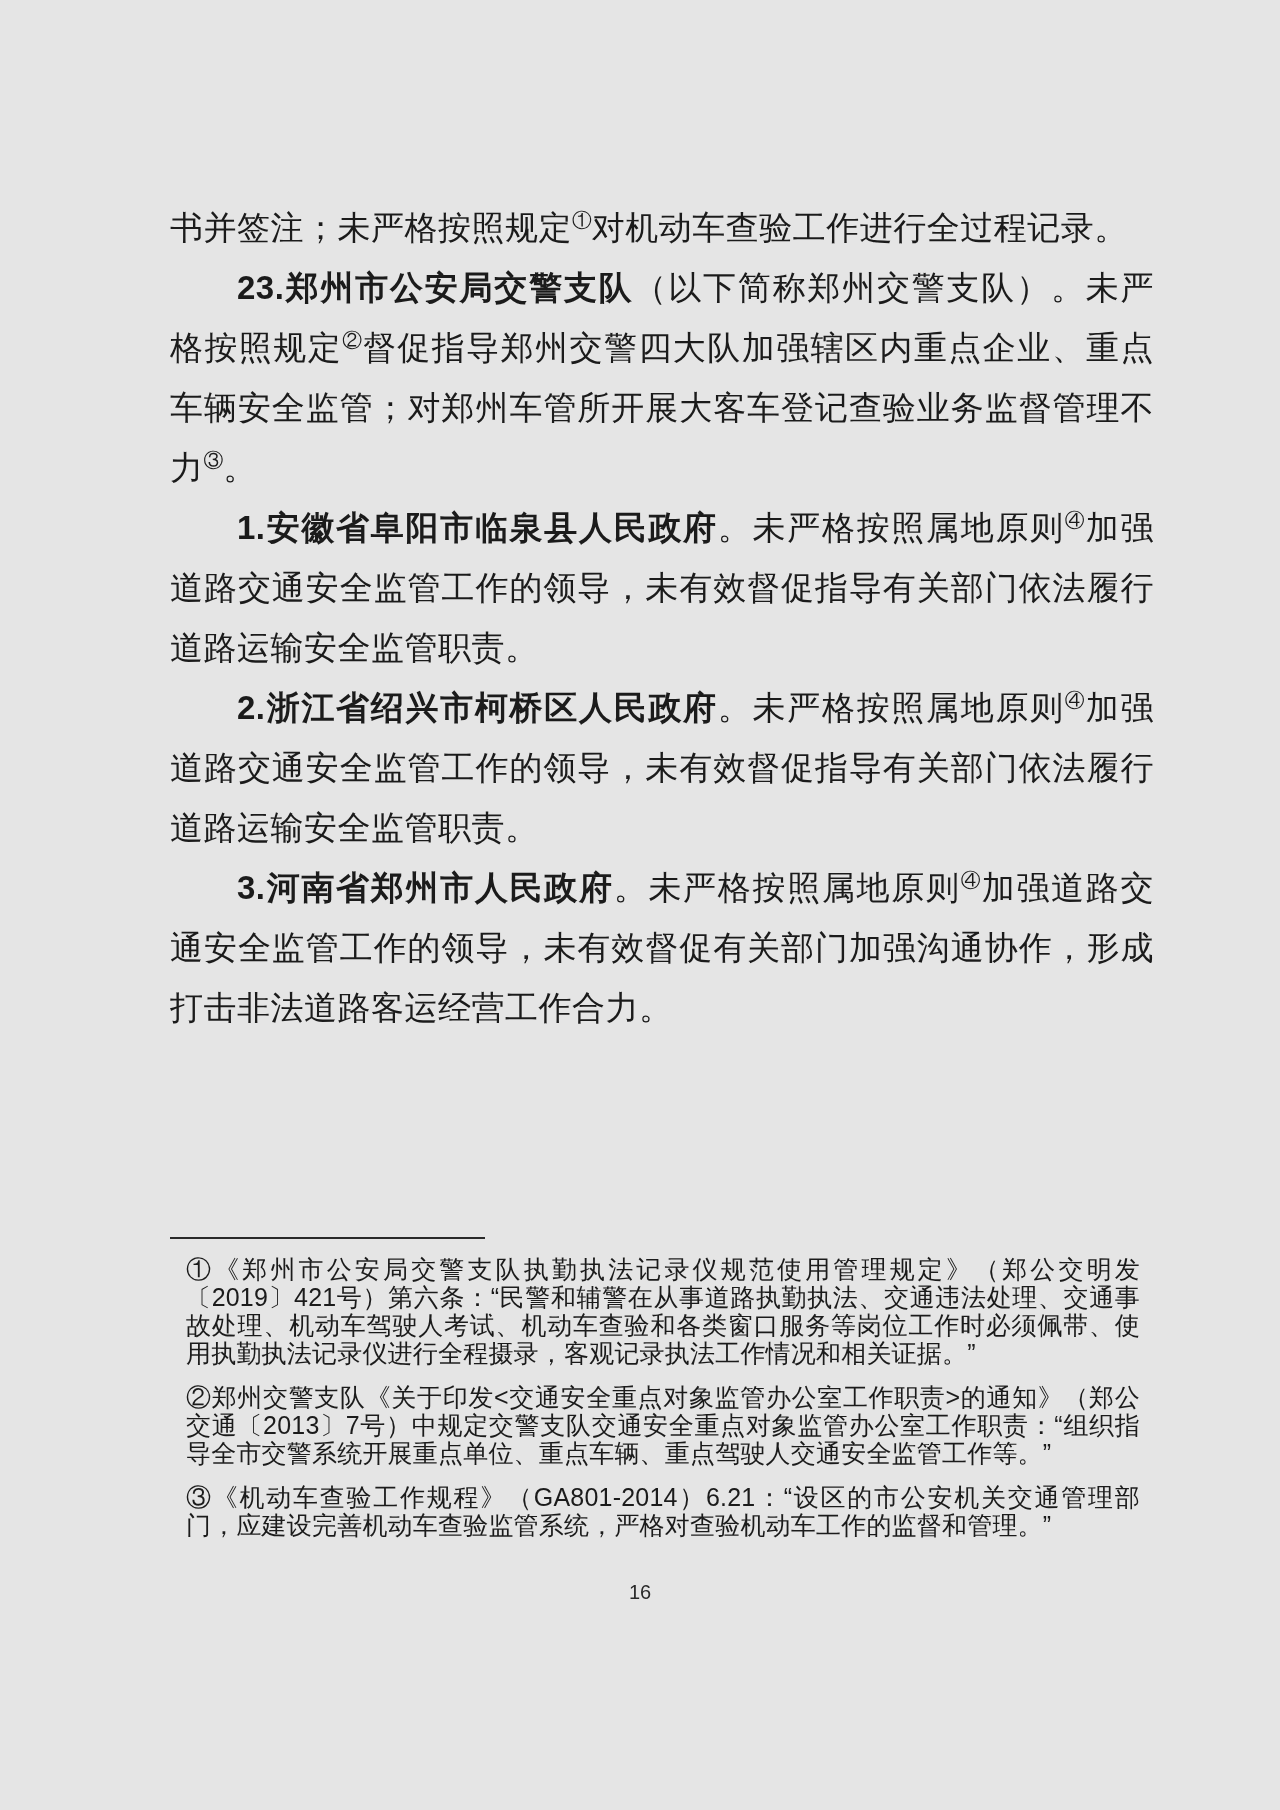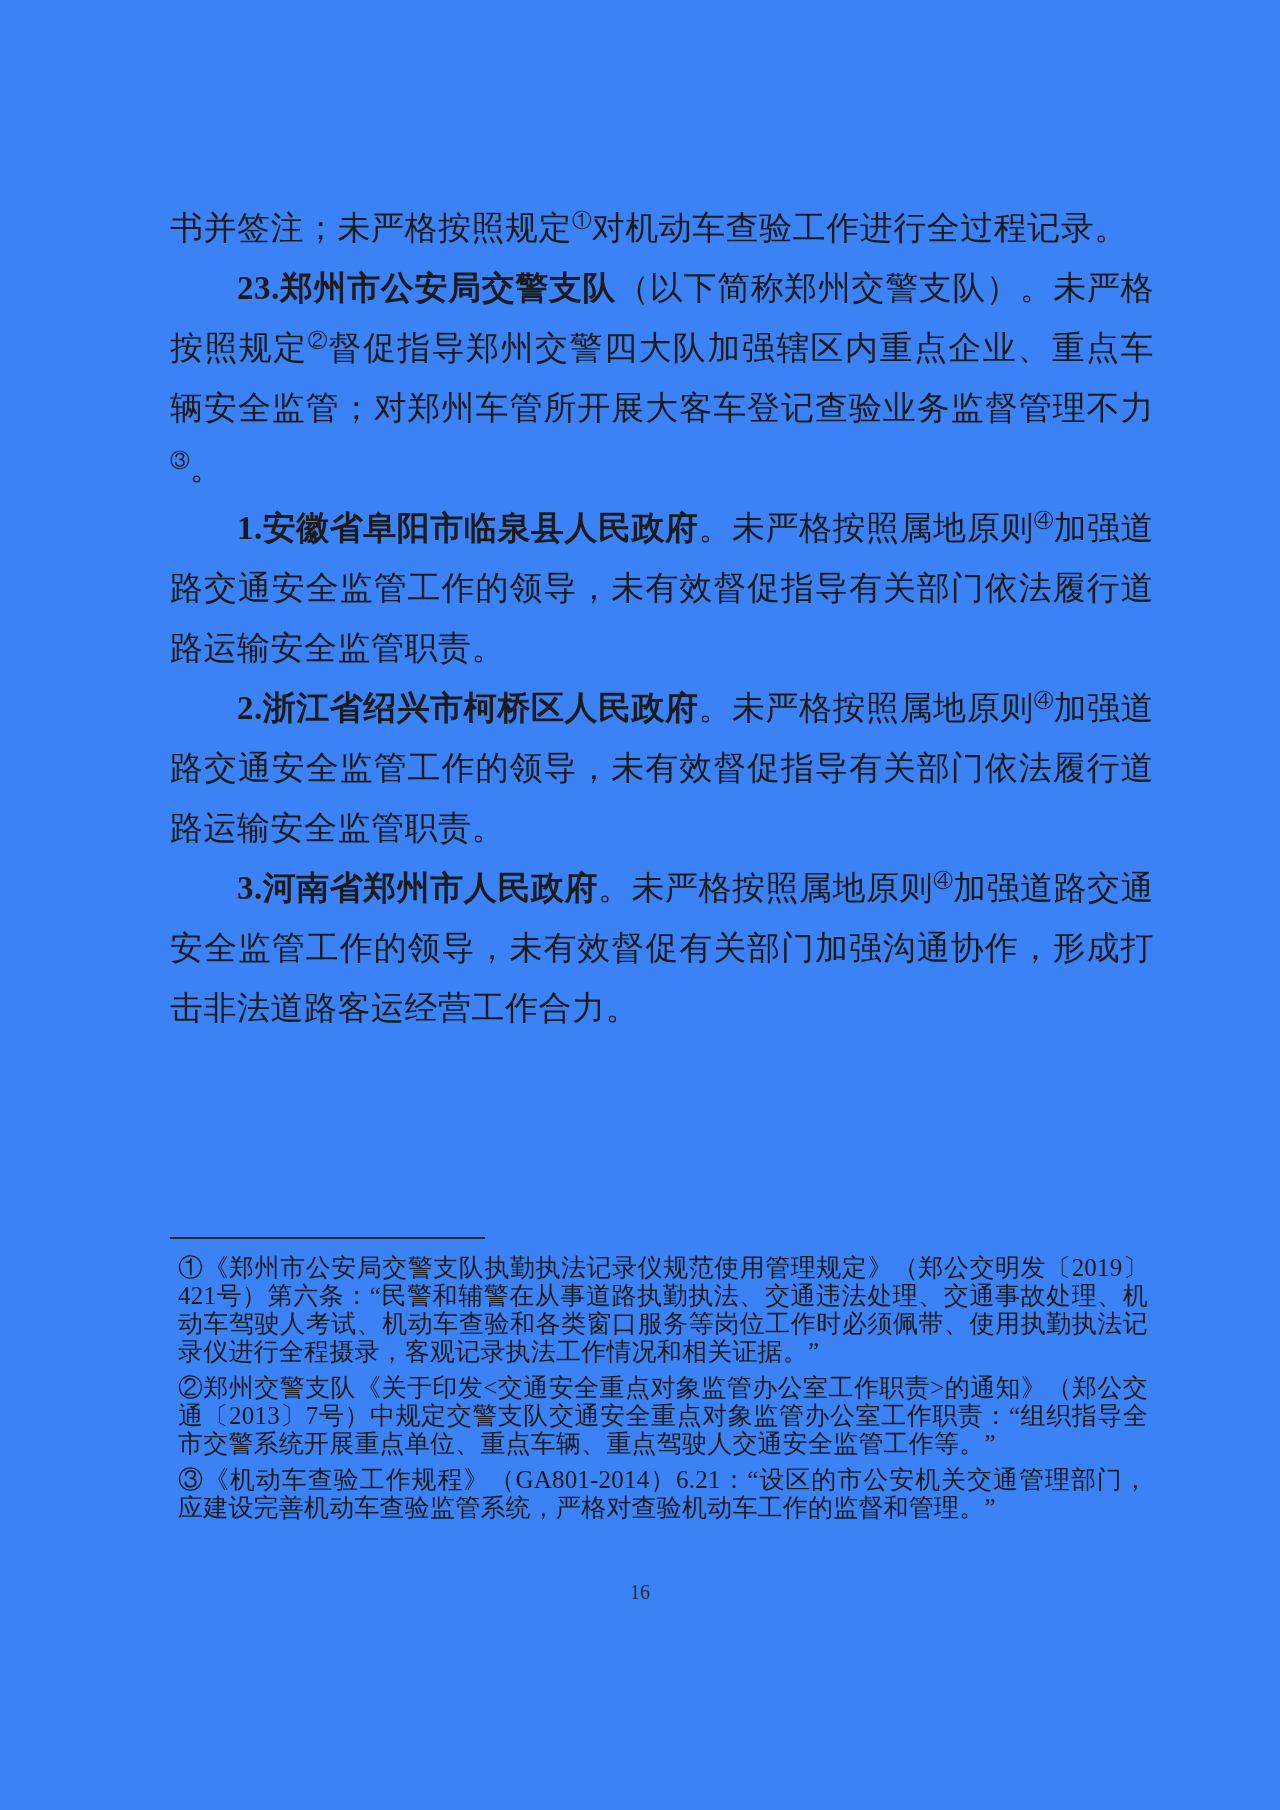--- a/index.html
+++ b/index.html
@@ -4,23 +4,23 @@
 <style>
   html, body {
     margin: 0;
     padding: 0;
     background: #ffffff;
   }
   .page {
     position: relative;
     width: 1280px;
     height: 1810px;
-    background: #3b82f6;
+    background: #e5e5e5;
     color: #1b1b1b;
-    font-family: Liberation Serif, serif;
+    font-family: Liberation Sans, sans-serif;
     overflow: hidden;
   }
   
   .body-text {
     position: absolute;
     left: 170px;
     top: 198px;
     width: 984px;
     font-size: 33px;
     line-height: 60px;
@@ -54,21 +54,21 @@
     text-align: justify;
     letter-spacing: 0.2px;
   }
   .fn-separator {
     width: 315px;
     height: 0;
     border-top: 2px solid #2a2a2a;
     margin: 0 0 15px 0;
   }
   .fn {
-    margin: 8px;
+    margin: 16px;
     padding: 0;
   }
   
   .page-number {
     position: absolute;
     top: 1578px;
     left: 0;
     width: 100%;
     text-align: center;
     font-size: 20px;

